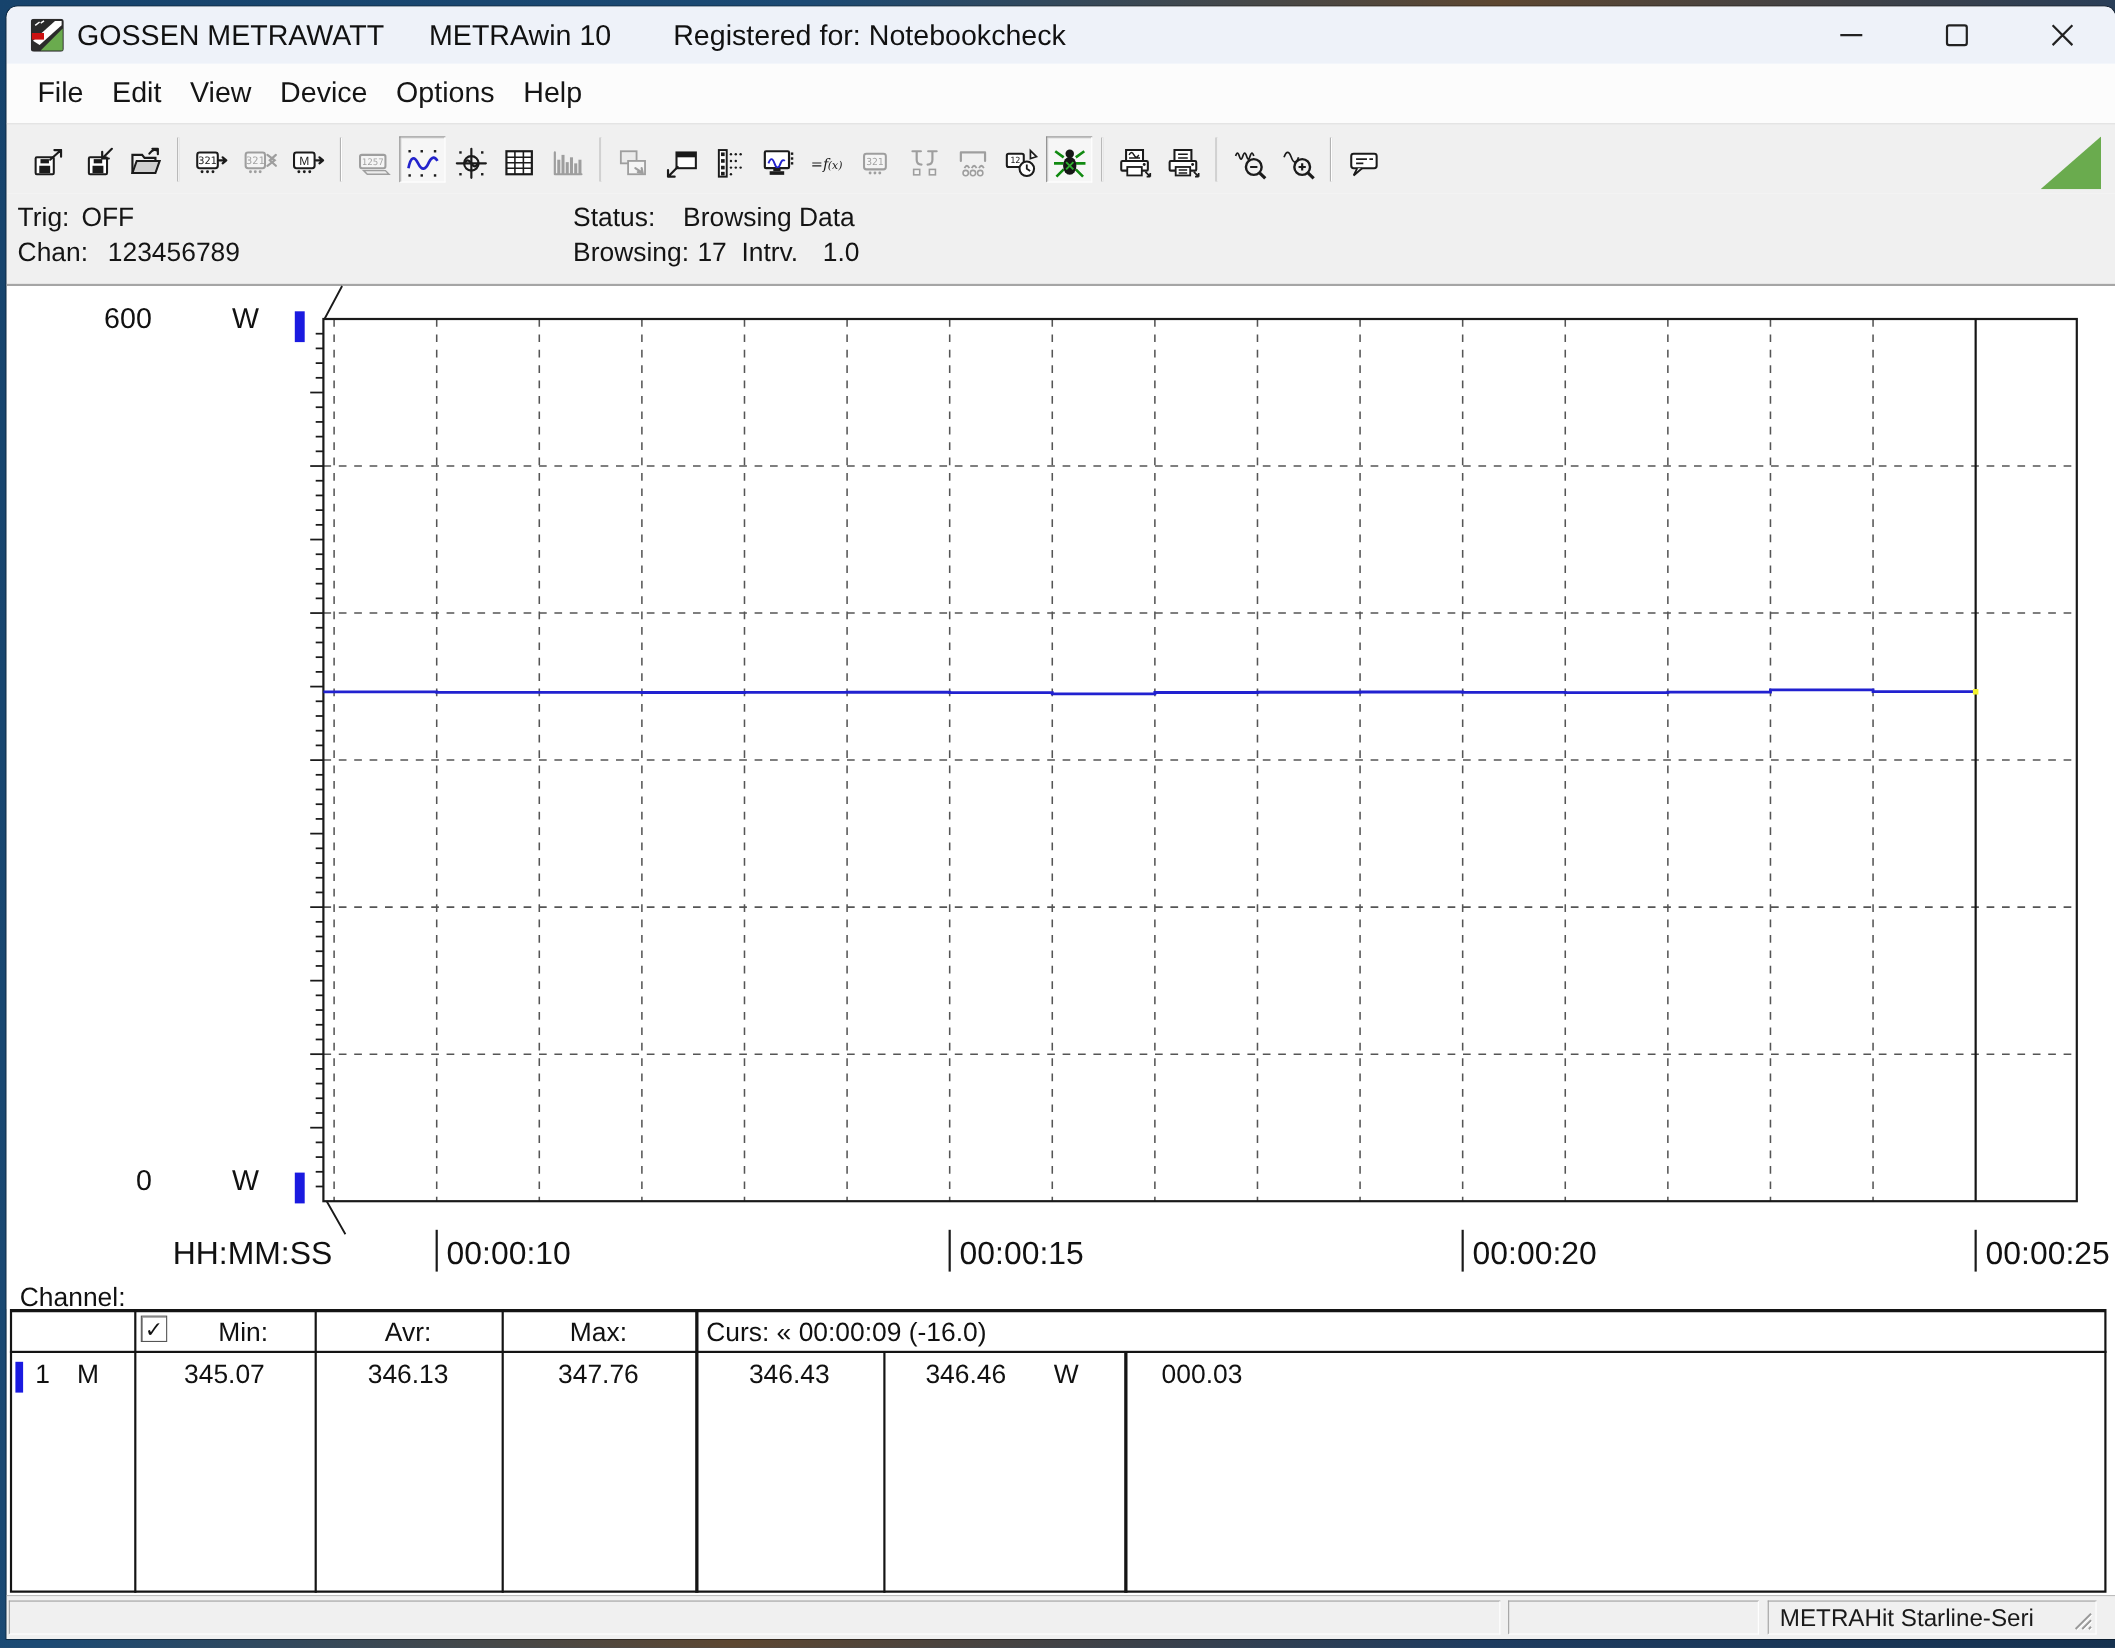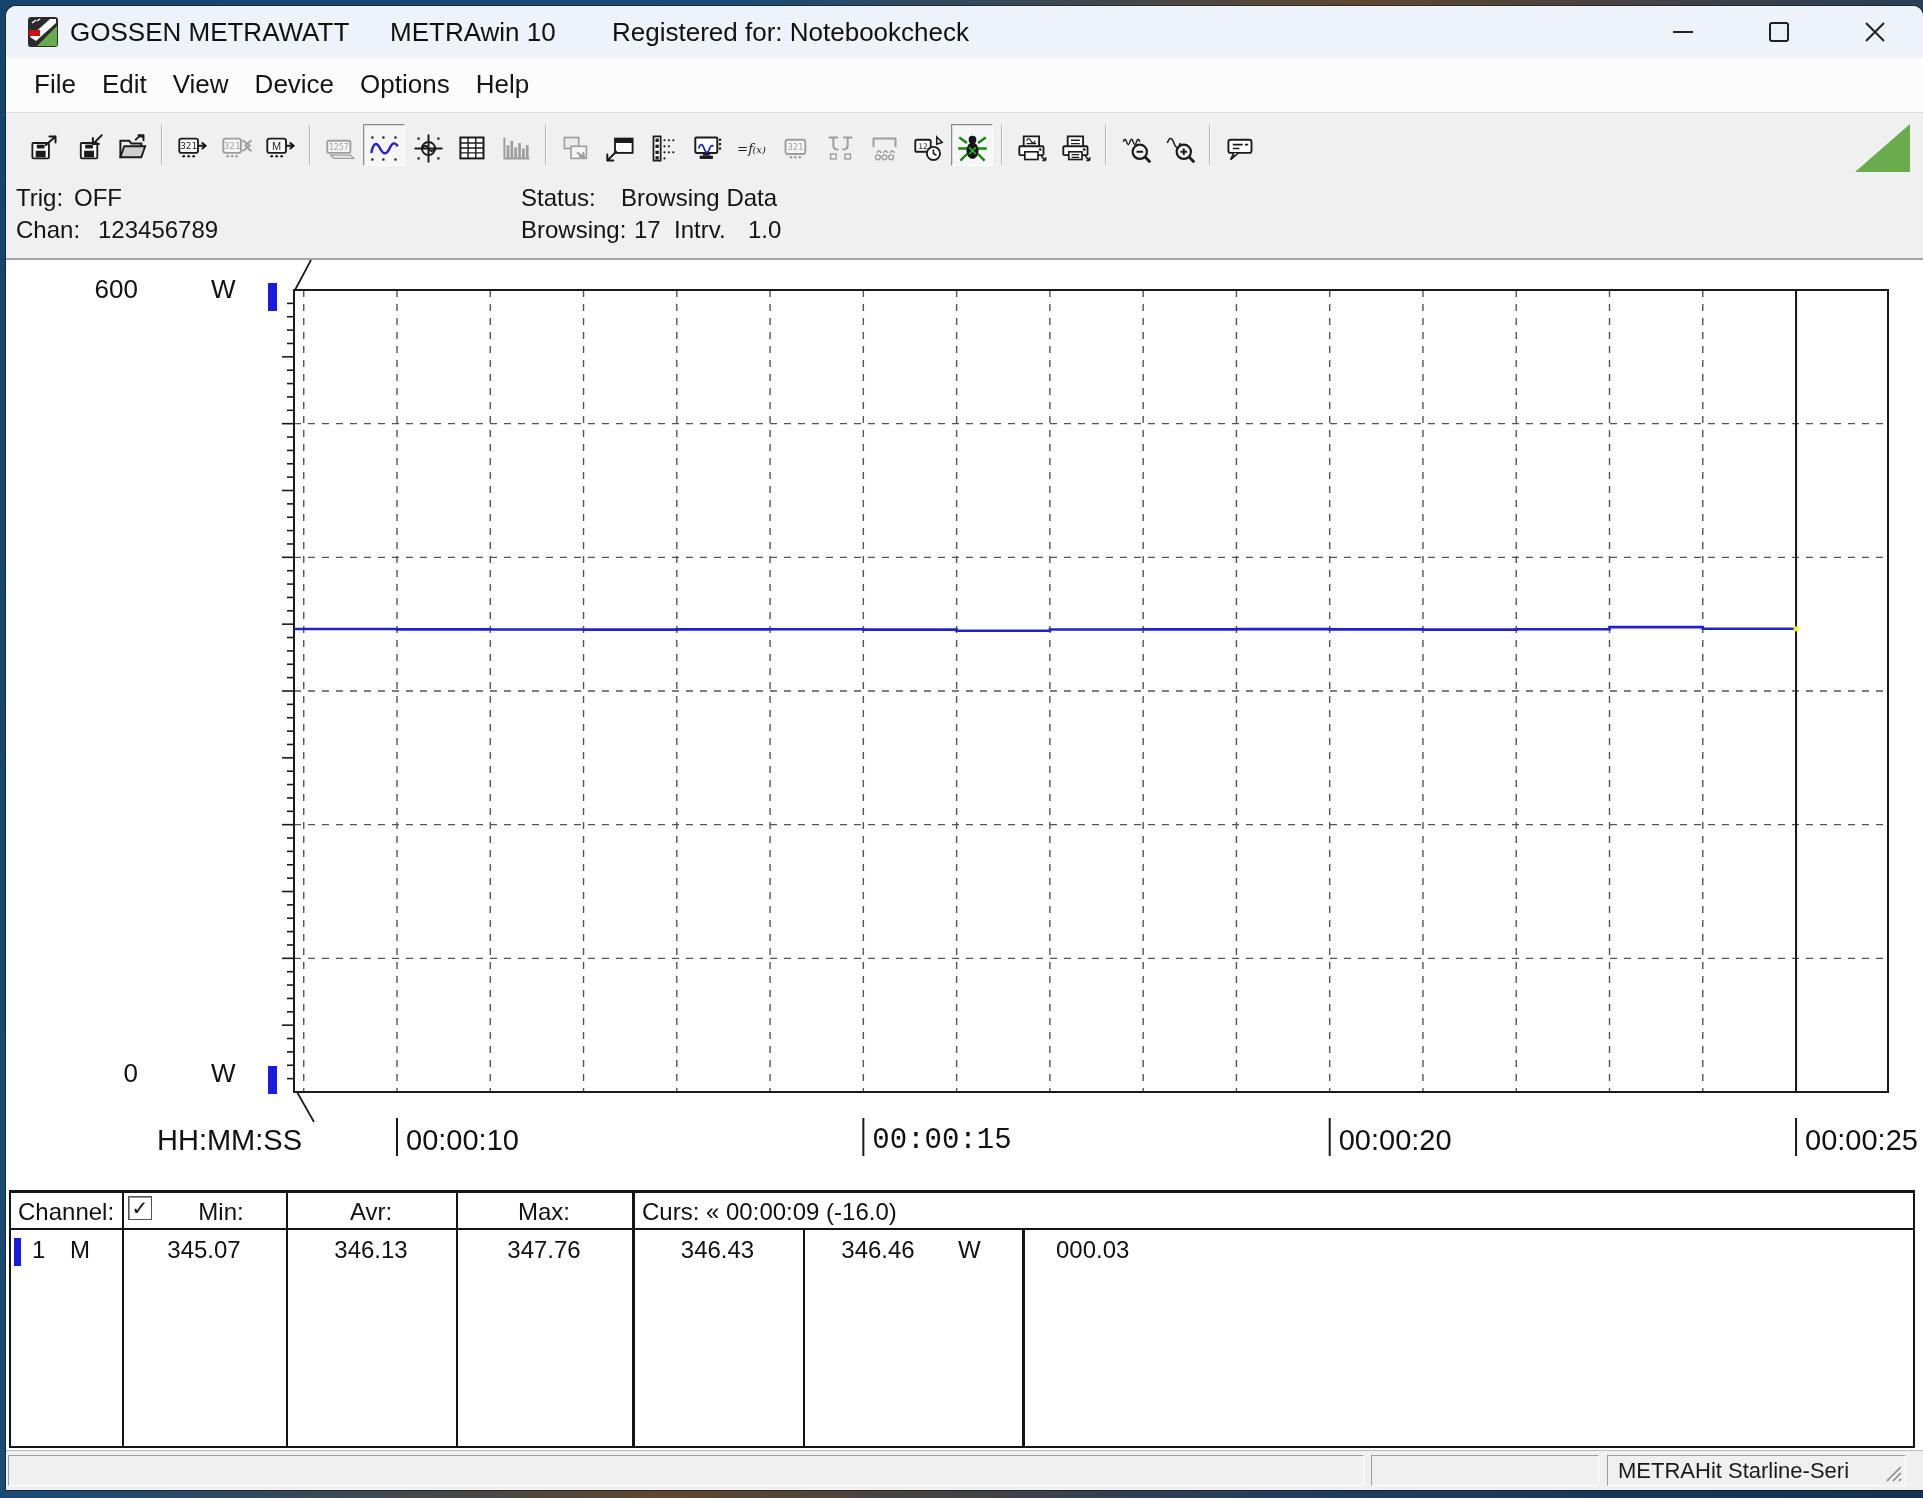--- a/index.html
+++ b/index.html
@@ -448,35 +448,35 @@
           <line x1="1790.05" y1="284" x2="1790.05" y2="1086" stroke="#151515" stroke-width="2"></line>
           <rect x="1787.55" y="620.3984666666666" width="5" height="5" fill="#f2f230"></rect>
         </svg></div>
   <div class="axlabel" style="left:72px;top:268px;width:60px;text-align:right">600</div>
   <div class="axlabel" style="left:205px;top:268px">W</div>
   <div class="axlabel" style="left:72px;top:1052px;width:60px;text-align:right">0</div>
   <div class="axlabel" style="left:205px;top:1052px">W</div>
   <div class="xlabel" style="left:151px;top:1118px">HH:MM:SS</div>
   <div id="xtick-labels">
         <div class="xlabel" style="left: 400px; top: 1118px; text-align: center;">00:00:10</div>
-        <div class="xlabel" style="left: 866.35px; top: 1118px; font-family: Liberation Mono, monospace;">00:00:15</div>
+        <div class="xlabel" style="left: 866.35px; top: 1118px;">00:00:15</div>
         <div class="xlabel" style="left: 1332.7px; top: 1118px;">00:00:20</div>
         <div class="xlabel" style="left: 1799.05px; top: 1118px;">00:00:25</div>
       </div>
 
   <div class="tframe"></div>
   <div class="tline" style="left:3px;top:1222px;width:1906px;height:2px"></div>
   <div class="tline" style="left:116px;top:1184px;width:2px;height:258px"></div>
   <div class="tline" style="left:280px;top:1184px;width:2px;height:258px"></div>
   <div class="tline" style="left:450px;top:1184px;width:2px;height:258px"></div>
   <div class="tline" style="left:626px;top:1184px;width:3px;height:258px"></div>
   <div class="tline" style="left:797px;top:1224px;width:2px;height:218px"></div>
   <div class="tline" style="left:1016px;top:1224px;width:3px;height:218px"></div>
 
-  <div class="tcell" style="left:12px;top:1192px">Channel:</div>
+  <div class="tcell" style="left:12px;top:1160px">Channel:</div>
   <div class="checkbox">✓</div>
   <div class="tcell center" style="left:150px;top:1192px;width:130px">Min:</div>
   <div class="tcell center" style="left:280px;top:1192px;width:170px">Avr:</div>
   <div class="tcell center" style="left:450px;top:1192px;width:176px">Max:</div>
   <div class="tcell" style="left:636px;top:1192px">Curs: « 00:00:09 (-16.0)</div>
 
   <div class="chmark" style="left:8px;top:1232px;width:7px;height:28px"></div>
   <div class="tcell" style="left:26px;top:1230px">1</div>
   <div class="tcell" style="left:64px;top:1230px">M</div>
   <div class="tcell center" style="left:116px;top:1230px;width:164px">345.07</div>

